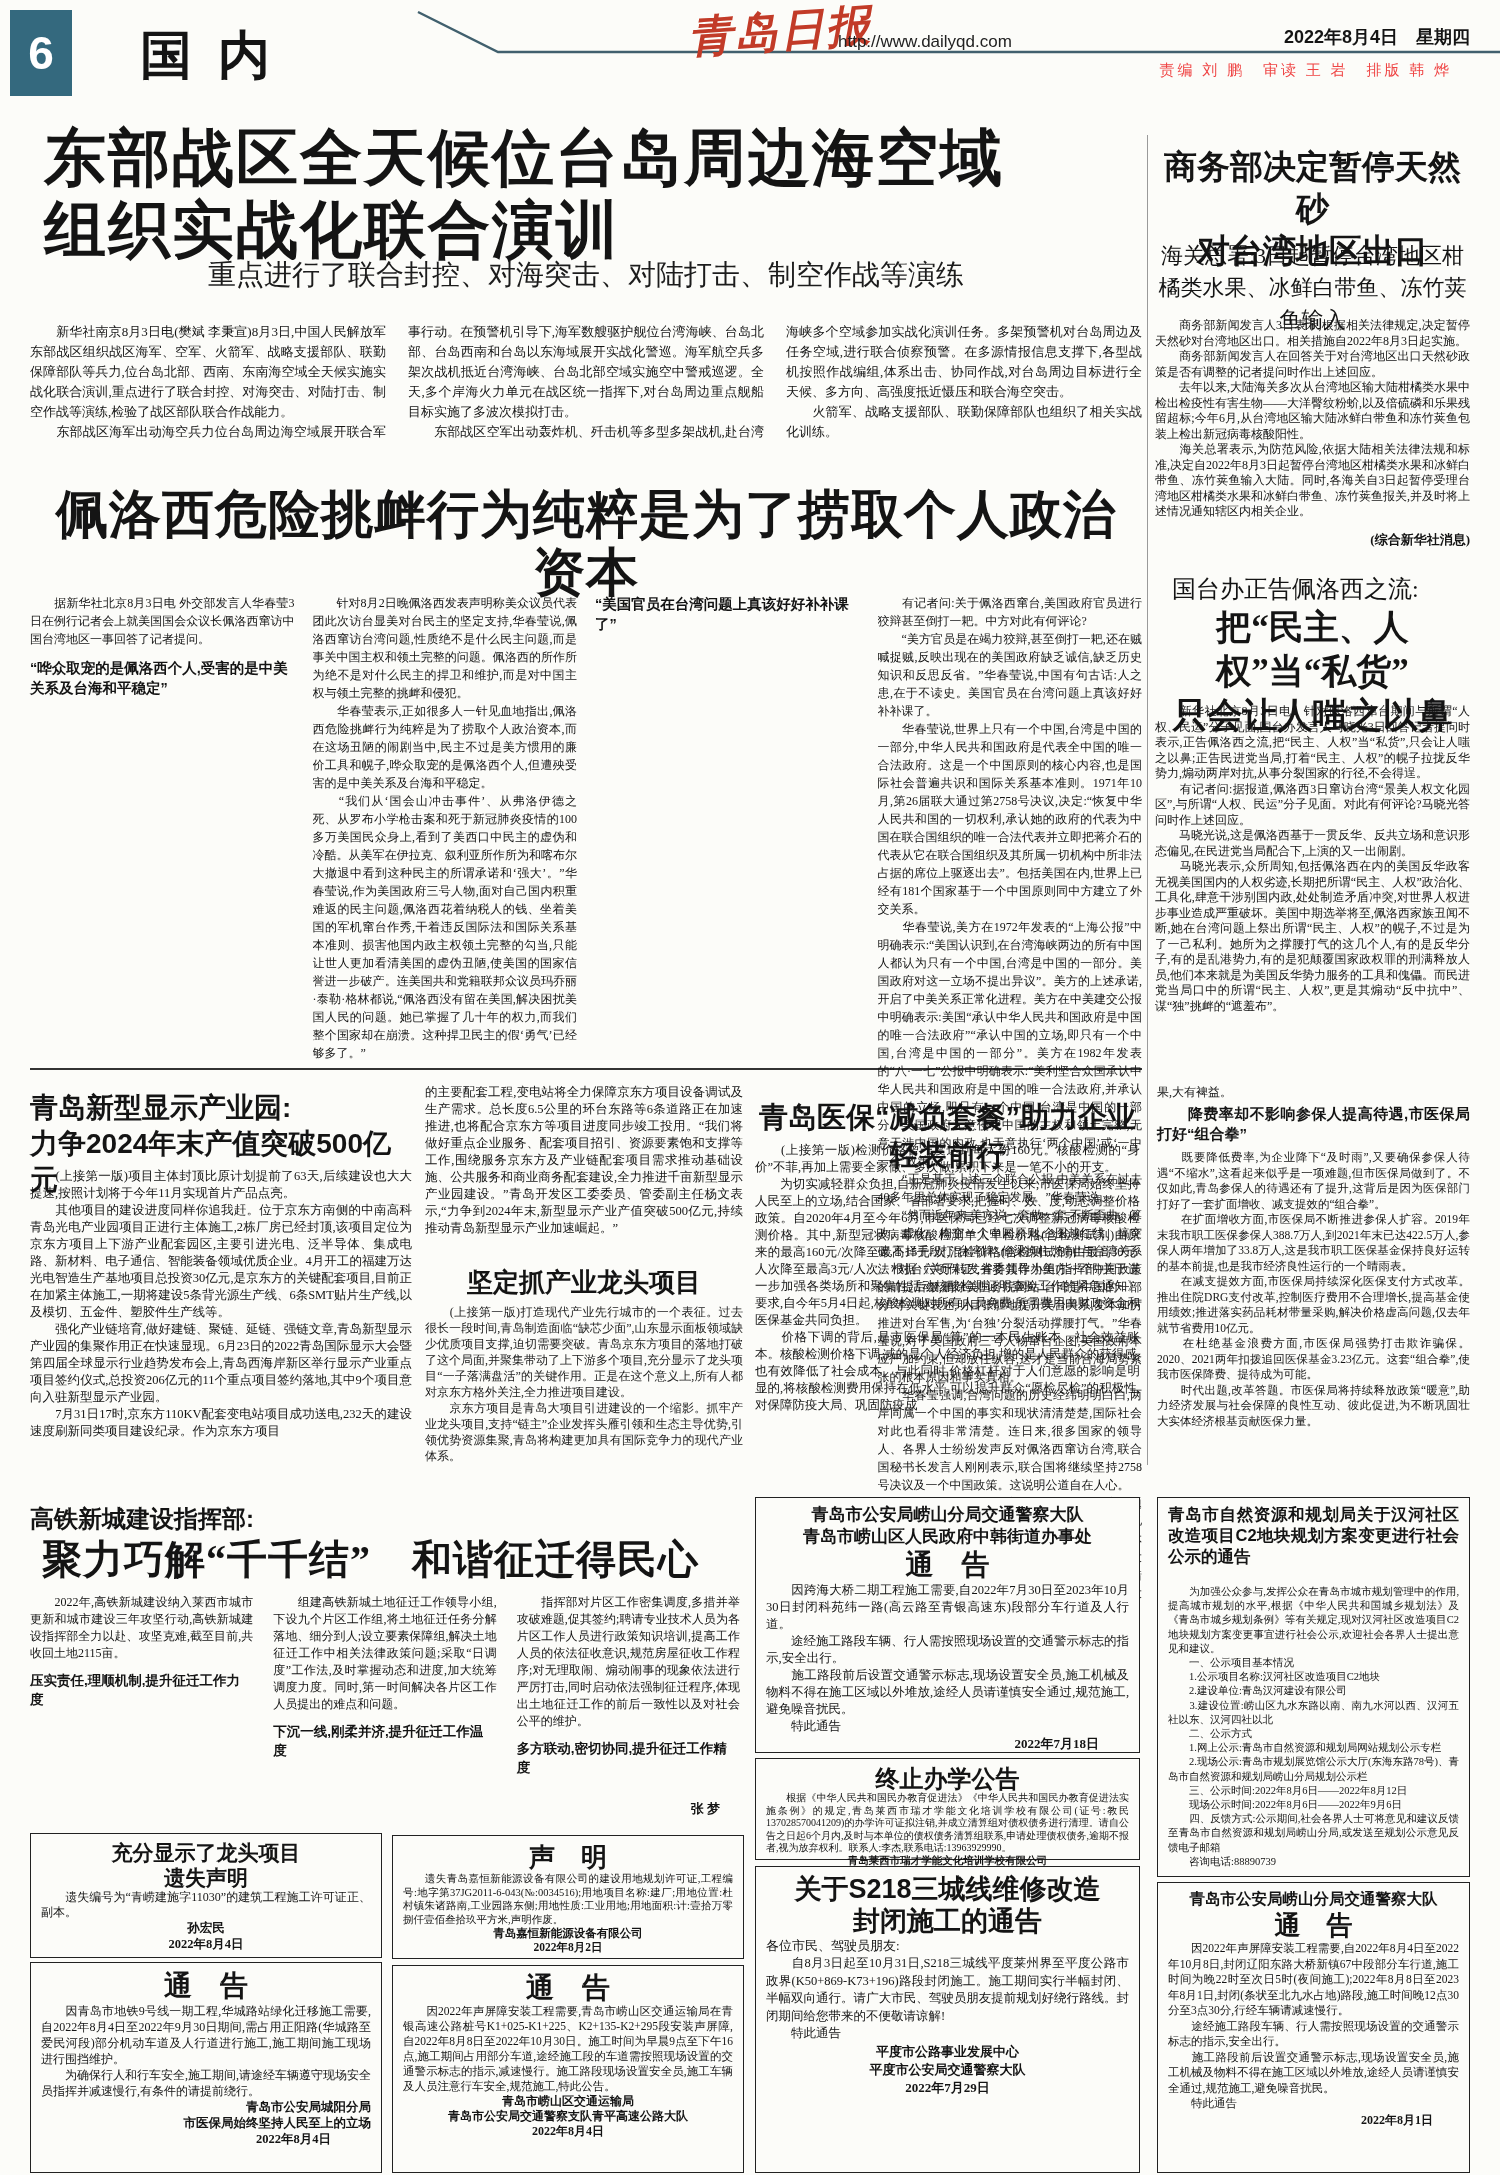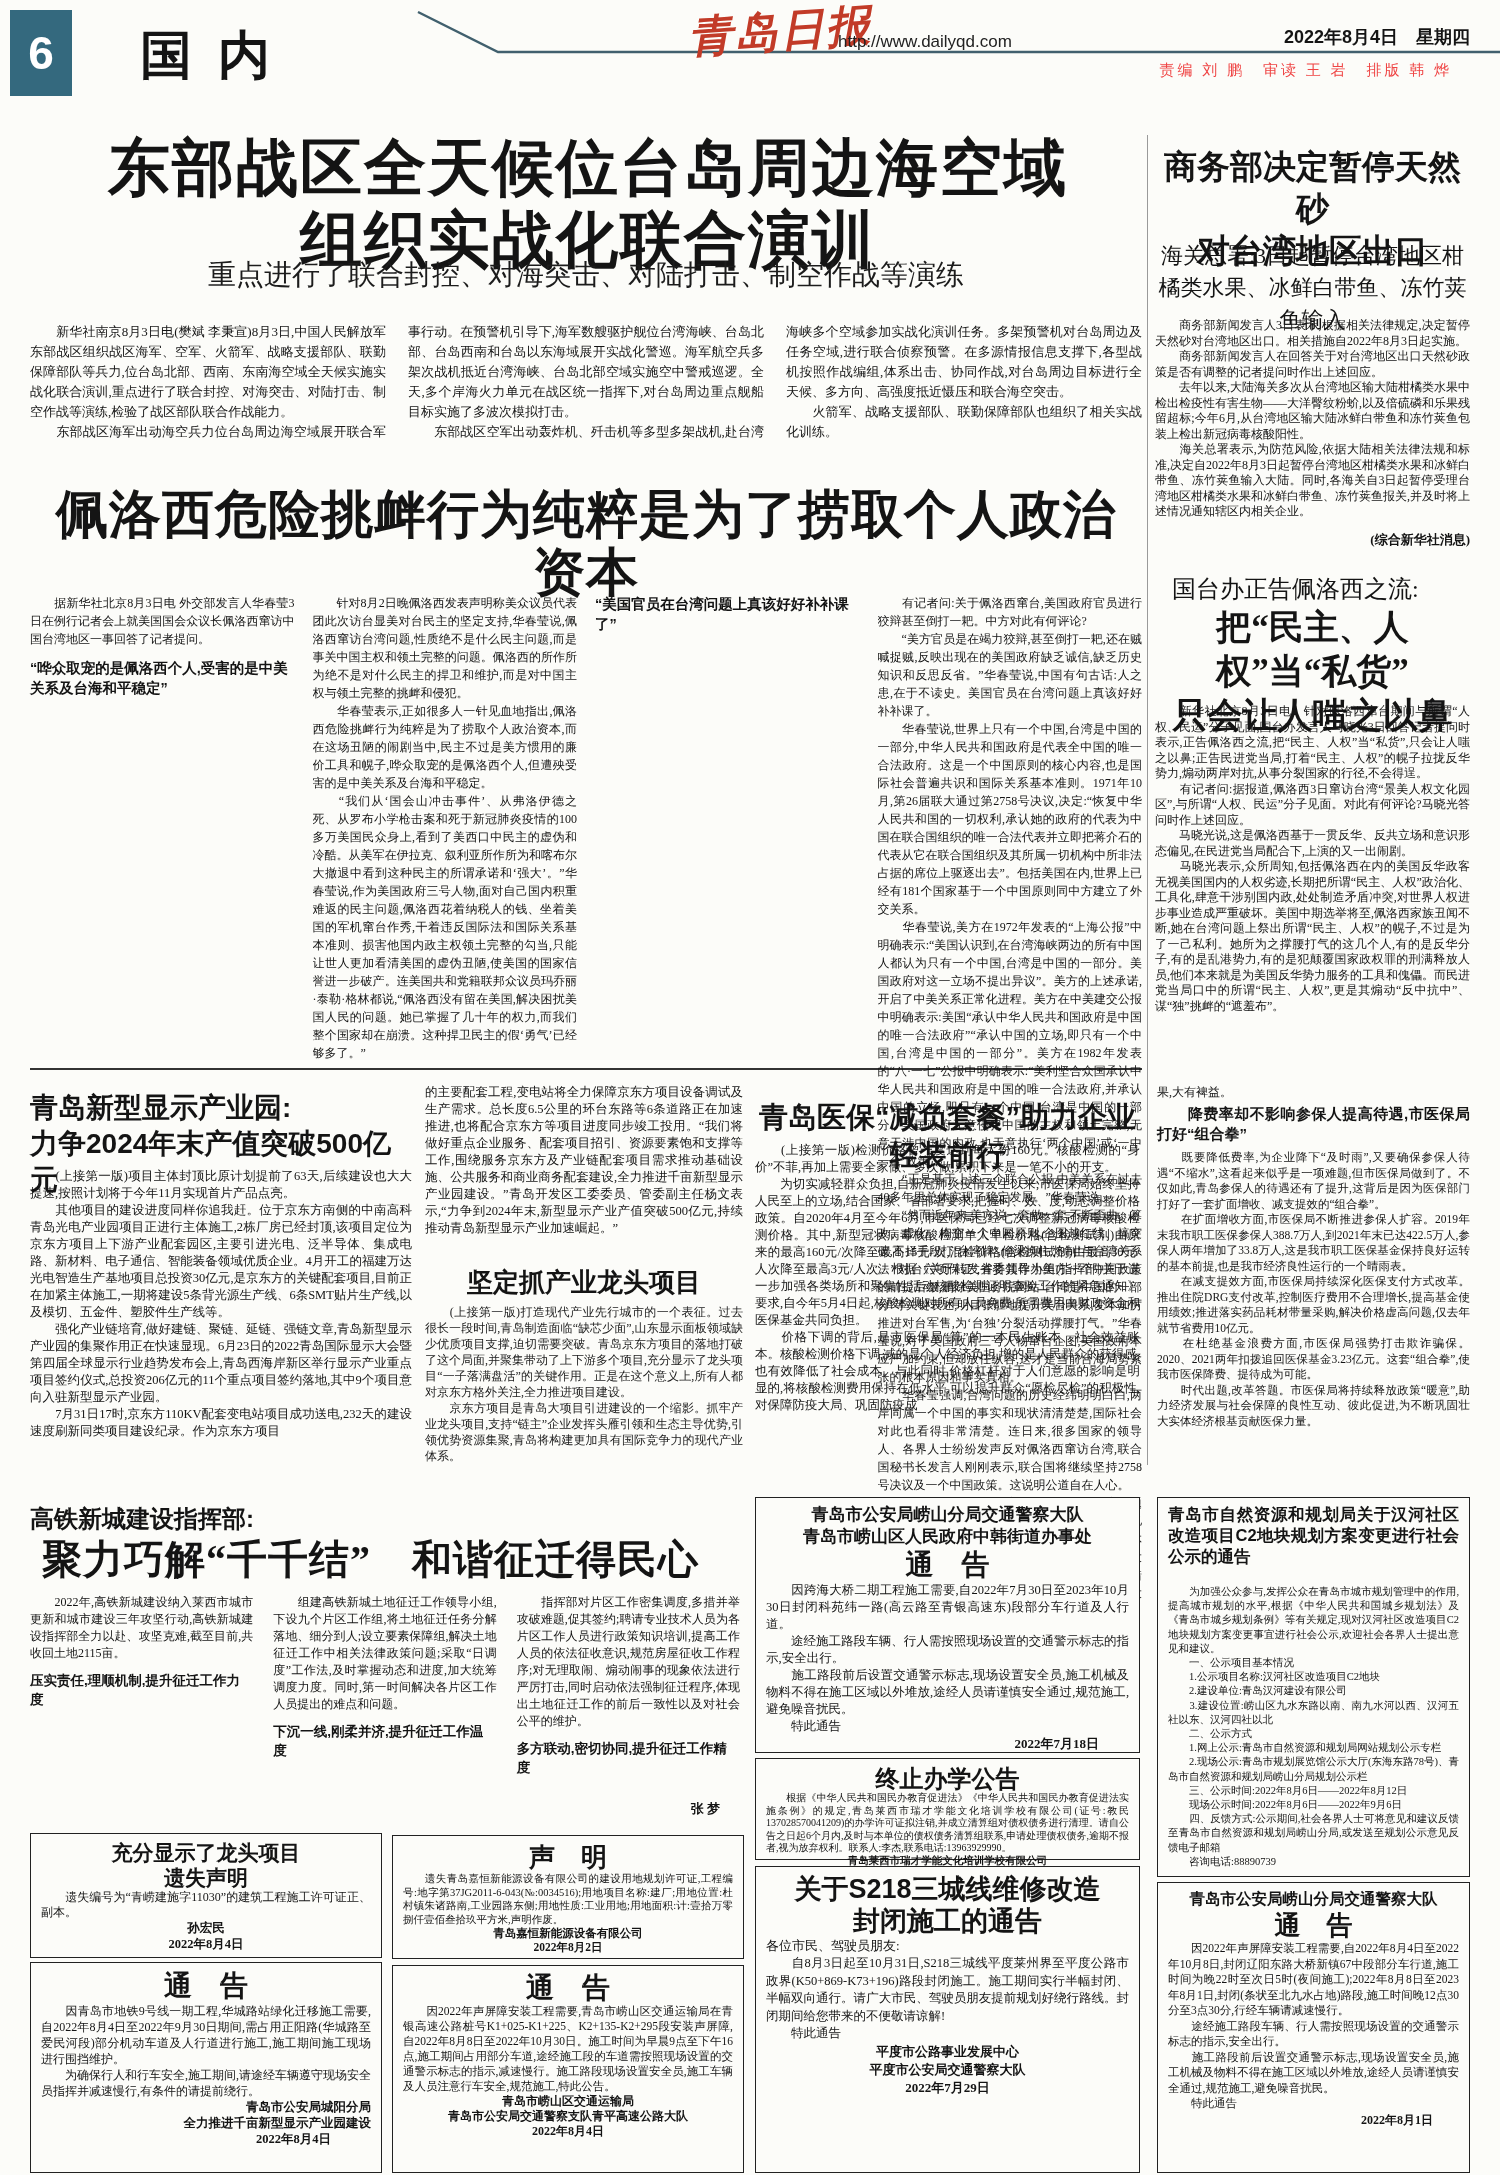--- a/index.html
+++ b/index.html
@@ -11,22 +11,22 @@
   .pagebox{left:10px;top:10px;width:62px;height:86px;background:#34697e;color:#fff;
            font:700 46px/86px "Liberation Sans",sans-serif;text-align:center;}
   .section-title{left:140px;top:26px;font:900 52px/60px "Liberation Serif",serif;letter-spacing:26px;}
   .masthead{left:688px;top:6px;color:#c23b28;font:700 italic 44px/52px "Liberation Serif",serif;
             transform:rotate(-4deg);letter-spacing:2px;}
   .url{left:838px;top:32px;font:400 17px/20px "Liberation Sans",sans-serif;color:#222;}
   .issue-date{right:30px;top:26px;font:700 18px/22px "Liberation Sans",sans-serif;text-align:right;}
   .credits{right:48px;top:60px;font:400 15px/20px "Liberation Serif",serif;color:#ef4444;letter-spacing:3px;}
   .vline{background:#9a9a9a;width:1px;}
   
-  .lead-title{left:32px;top:122px;width:1112px;text-align:center;
-              font:900 62px/72px "Liberation Serif",serif;letter-spacing:2px;margin-top:10px;}
+  .lead-title{left:44px;top:122px;width:1112px;
+              font:900 62px/72px "Liberation Serif",serif;letter-spacing:2px;}
   .lead-sub{left:30px;top:258px;width:1112px;text-align:center;font:400 28px/34px "Liberation Serif",serif;color:#1c1c1c;}
   .lead-body{left:30px;top:322px;width:1112px;height:172px;column-count:3;column-gap:22px;
              font-size:13px;line-height:20px;}
   .pel-title{left:30px;top:486px;width:1112px;text-align:center;font:900 52px/58px "Liberation Serif",serif;letter-spacing:1px;}
   .pel-sub{left:30px;top:552px;width:1112px;text-align:center;font:400 26px/32px "Liberation Serif",serif;}
   .pel-body{left:30px;top:594px;width:1112px;height:468px;column-count:4;column-gap:18px;
             font-size:12px;line-height:18px;}
   .colhead{font-weight:700;font-size:14.5px;line-height:20px;margin:10px 0 8px 0;text-align:left;
            font-family:"Liberation Sans",sans-serif;}
   
@@ -174,21 +174,21 @@
     <div class="pre" style="font-size:12px;line-height:15px;">　　遗失编号为“青崂建施字11030”的建筑工程施工许可证正、副本。</div>
     <div class="sign-c" style="font-size:12.5px;line-height:16px;">孙宏民</div>
     <div class="sign-c" style="font-size:12.5px;line-height:16px;">2022年8月4日</div>
   </div>
 
   <div class="abs box" style="left:30px;top:1962px;width:352px;height:211px;">
     <div class="box-title" style="font-size:28px;line-height:34px;">通　告</div>
     <div class="pre" style="font-size:12px;line-height:16px;">　　因青岛市地铁9号线一期工程,华城路站绿化迁移施工需要,自2022年8月4日至2022年9月30日期间,需占用正阳路(华城路至爱民河段)部分机动车道及人行道进行施工,施工期间施工现场进行围挡维护。
 　　为确保行人和行车安全,施工期间,请途经车辆遵守现场安全员指挥并减速慢行,有条件的请提前绕行。</div>
     <div class="sign" style="font-size:12.5px;line-height:16px;">青岛市公安局城阳分局</div>
-    <div class="sign" style="font-size:12.5px;line-height:16px;">全力推进千亩新型显示产业园建设</div>
+    <div class="sign" style="font-size:12.5px;line-height:16px;">市医保局始终坚持人民至上的立场</div>
     <div class="sign" style="font-size:12.5px;line-height:16px;padding-right:40px;">2022年8月4日</div>
   </div>
 
   <div class="abs box" style="left:392px;top:1835px;width:352px;height:124px;">
     <div class="box-title" style="font-size:26px;line-height:30px;">声　明</div>
     <div class="pre" style="font-size:10.5px;line-height:13.5px;">　　遗失青岛嘉恒新能源设备有限公司的建设用地规划许可证,工程编号:地字第37JG2011-6-043(№:0034516);用地项目名称:建厂;用地位置:杜村镇朱诸路南,工业园路东侧;用地性质:工业用地;用地面积:计:壹拾万零捌仟壹佰叁拾玖平方米,声明作废。</div>
     <div class="sign-c" style="font-size:11.5px;line-height:14px;">青岛嘉恒新能源设备有限公司</div>
     <div class="sign-c" style="font-size:11.5px;line-height:14px;">2022年8月2日</div>
   </div>
 

